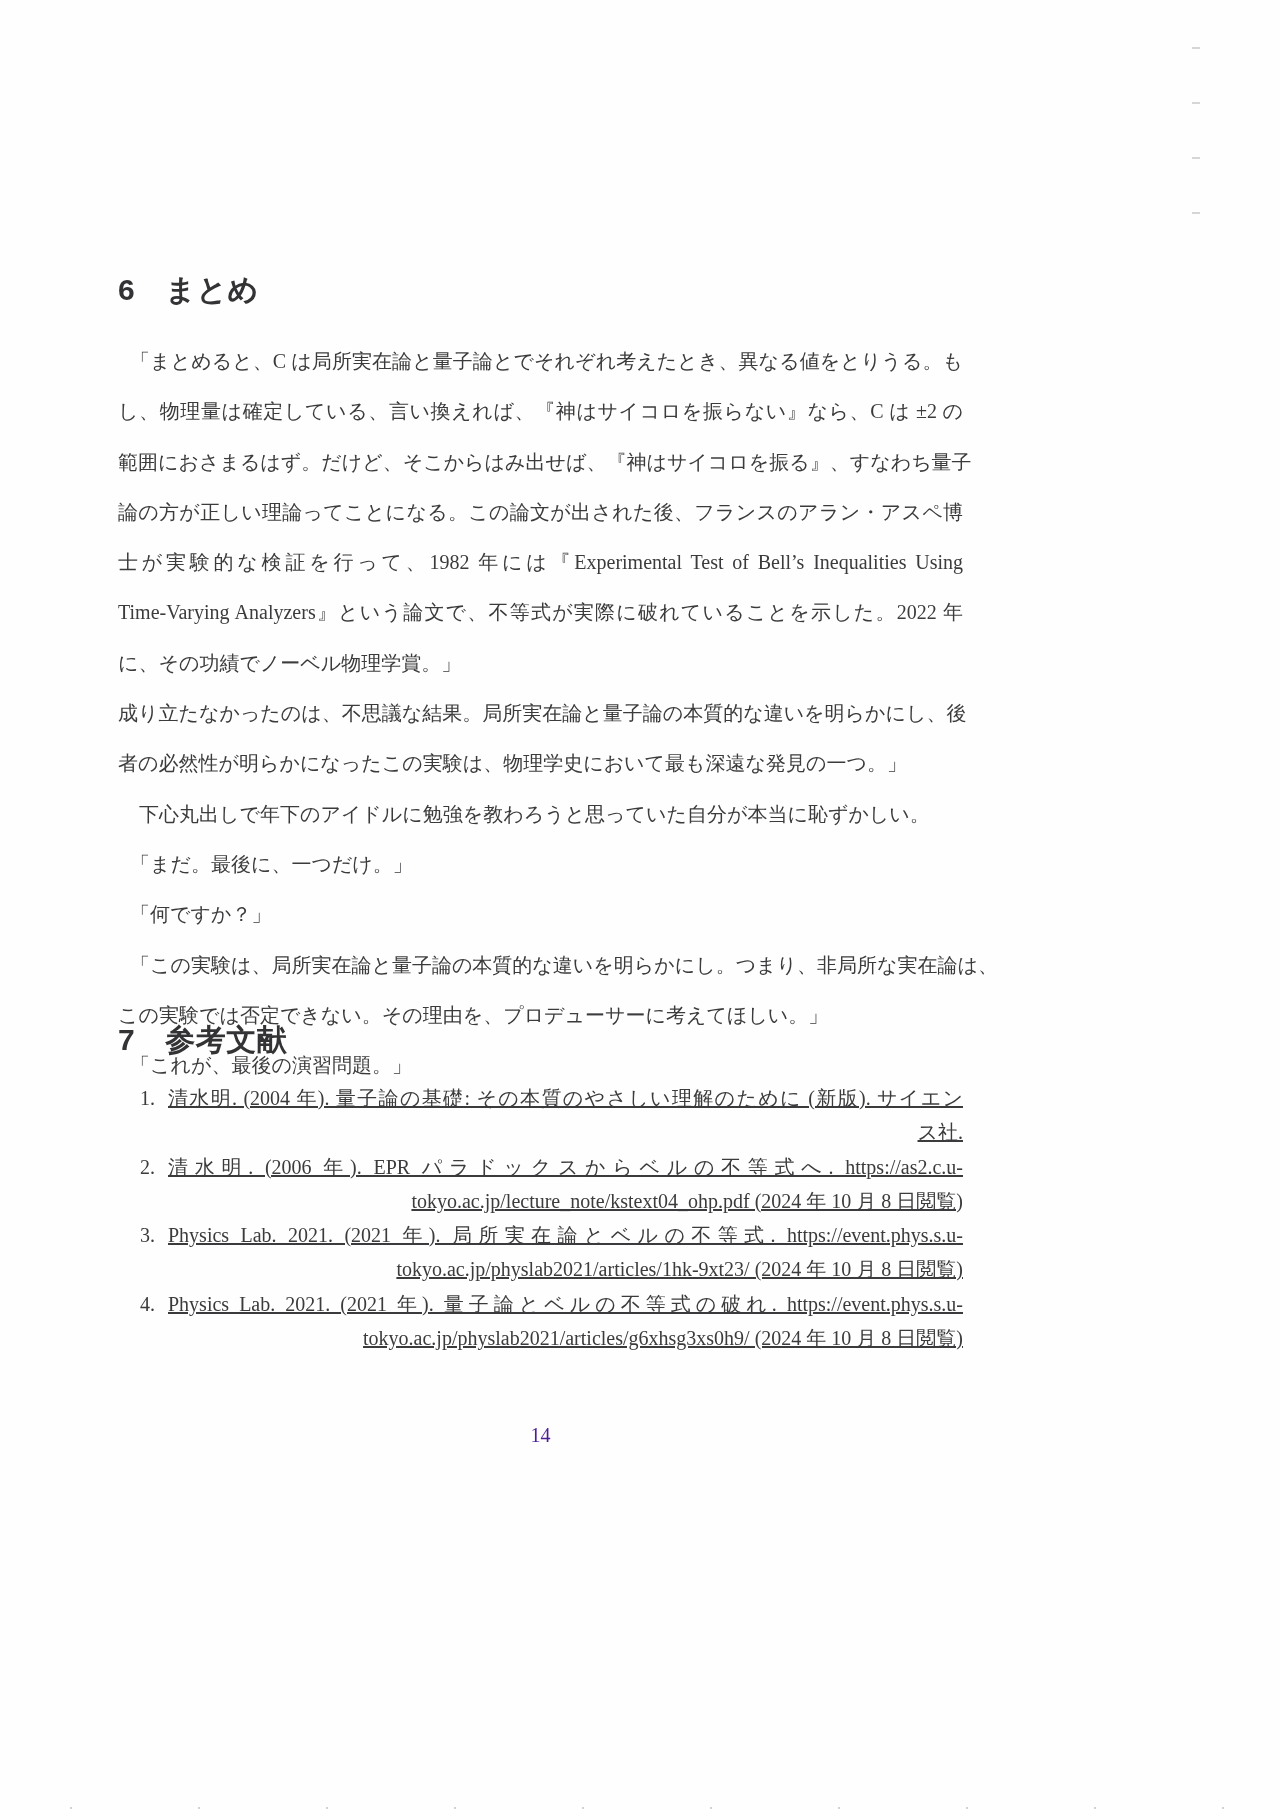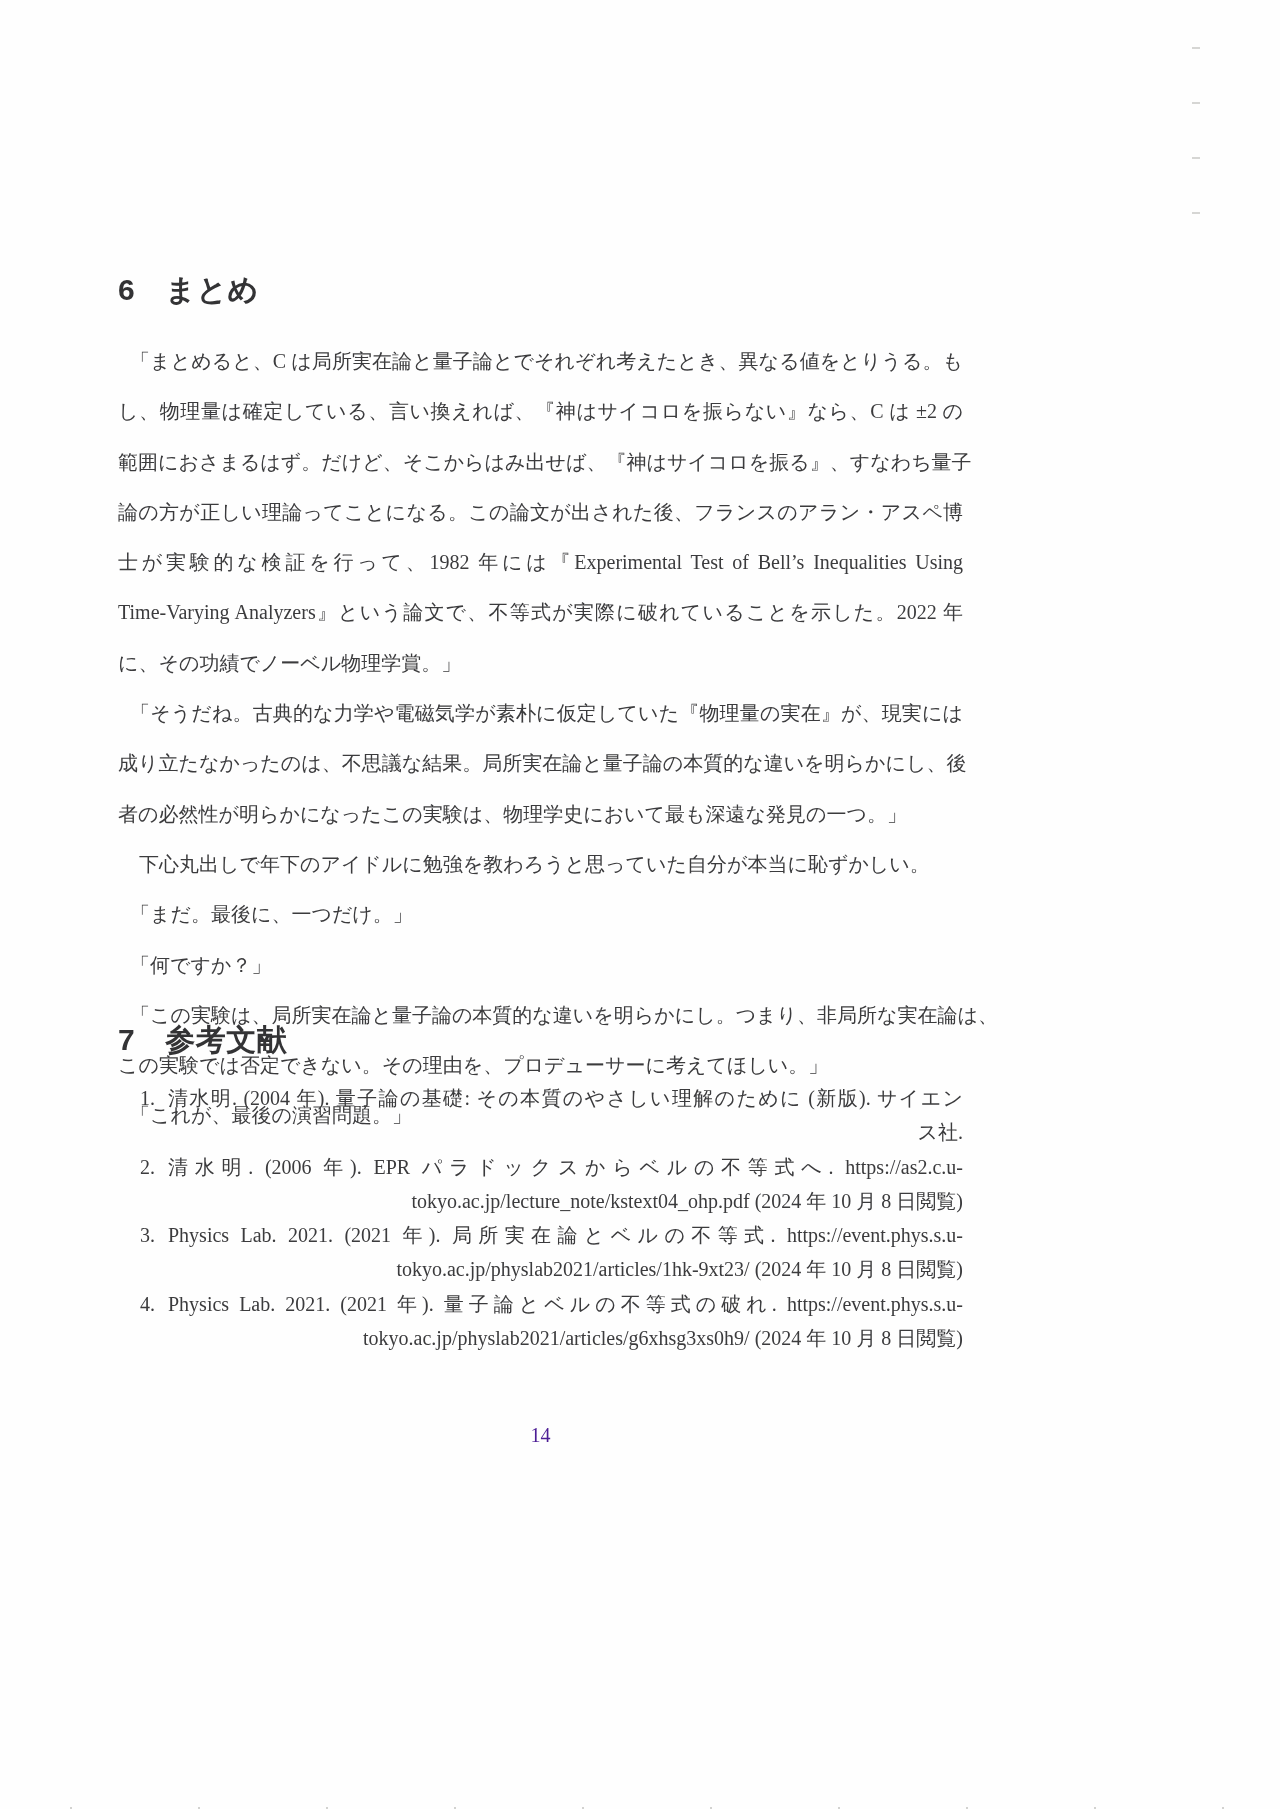--- a/index.html
+++ b/index.html
@@ -50,21 +50,21 @@
     font-size: 20px;
   }
   .ref-item { display: flex; }
   .ref-marker {
     width: 50px;
     box-sizing: border-box;
     padding-left: 22px;
     line-height: 34.3px;
     flex: 0 0 auto;
   }
-  .ref-body { flex: 1 1 auto; min-width: 0; }
+  .ref-body { flex: 1 1 auto; min-width: 0; text-decoration: underline; }
   .ref-line {
     line-height: 34.3px;
     height: 34.3px;
     white-space: nowrap;
     text-align: right;
   }
   .ref-line.fill { text-align: justify; text-align-last: justify; }
   
   .page-number {
     position: absolute; left: 118px; width: 845px;
@@ -97,21 +97,20 @@
       <span class="sec-num">6</span><span class="sec-title">まとめ</span>
     </h2>
     <div class="body-lines" style="top: 316px;">
         <div class="bline ind1 fill">「まとめると、C は局所実在論と量子論とでそれぞれ考えたとき、異なる値をとりうる。も</div>
         <div class="bline ind0 fill">し、物理量は確定している、言い換えれば、『神はサイコロを振らない』なら、C は ±2 の</div>
         <div class="bline ind0 fill">範囲におさまるはず。だけど、そこからはみ出せば、『神はサイコロを振る』、すなわち量子</div>
         <div class="bline ind0 fill">論の方が正しい理論ってことになる。この論文が出された後、フランスのアラン・アスペ博</div>
         <div class="bline ind0 fill">士が実験的な検証を行って、1982 年には『Experimental Test of Bell’s Inequalities Using</div>
         <div class="bline ind0 fill">Time-Varying Analyzers』という論文で、不等式が実際に破れていることを示した。2022 年</div>
         <div class="bline ind0">に、その功績でノーベル物理学賞。」</div>
-        <div class="bline ind1 fill">「そうだね。古典的な力学や電磁気学が素朴に仮定していた『物理量の実在』が、現実には</div>
         <div class="bline ind0 fill">成り立たなかったのは、不思議な結果。局所実在論と量子論の本質的な違いを明らかにし、後</div>
         <div class="bline ind0">者の必然性が明らかになったこの実験は、物理学史において最も深遠な発見の一つ。」</div>
         <div class="bline ind2">下心丸出しで年下のアイドルに勉強を教わろうと思っていた自分が本当に恥ずかしい。</div>
         <div class="bline ind1">「まだ。最後に、一つだけ。」</div>
         <div class="bline ind1">「何ですか？」</div>
         <div class="bline ind1 fill">「この実験は、局所実在論と量子論の本質的な違いを明らかにし。つまり、非局所な実在論は、</div>
         <div class="bline ind0">この実験では否定できない。その理由を、プロデューサーに考えてほしい。」</div>
         <div class="bline ind1">「これが、最後の演習問題。」</div>
       </div>
   </section>

